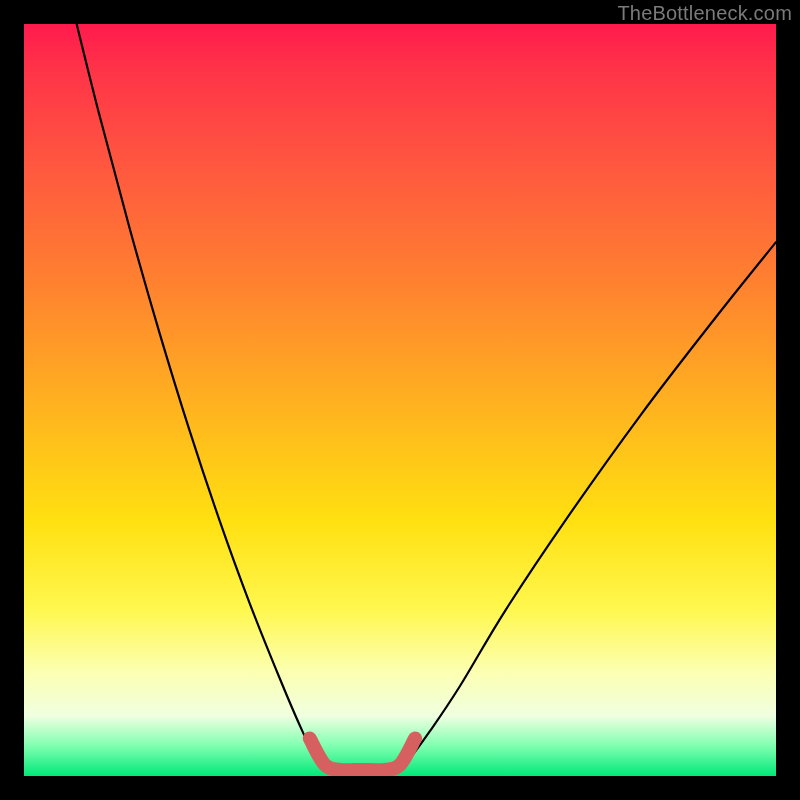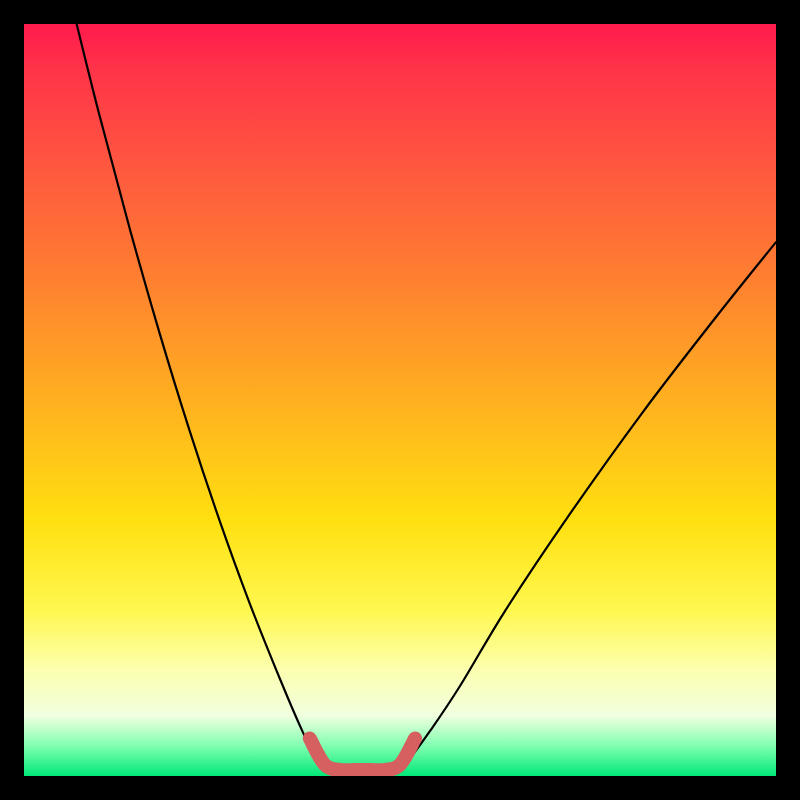--- a/index.html
+++ b/index.html
@@ -54,20 +54,21 @@
     color: #7a7a7a;
     font-size: 20px;
     letter-spacing: 0.2px;
     user-select: none;
   }
 </style>
 </head>
 <body>
 
 <div class="frame">
+  <div class="watermark">TheBottleneck.com</div>
   <div class="plot">
     <svg class="curves" viewBox="0 0 752 752" preserveAspectRatio="none">
       <path d="M 52.64000000000001,0 C 56.70080000000001,16.2432 65.7248,53.69280000000002 75.2,90.24000000000001 C 84.6752,126.7872 94.45120000000001,163.78559999999996 105.28000000000002,203.03999999999996 C 116.10880000000002,242.29439999999997 124.53119999999998,271.7728000000001 135.35999999999999,308.32000000000005 C 146.1888,344.8672 154.6112,372.24 165.44,406.08 C 176.2688,439.91999999999996 184.6912,465.1872 195.52,496.32 C 206.3488,527.4528 214.7712,550.6143999999999 225.6,579.04 C 236.4288,607.4656 246.2048,631.2288 255.68,654.24 C 265.15520000000004,677.2512 271.472,691.9904 278.24,706.88 C 285.00800000000004,721.7696 288.54240000000004,729.5152 293.28000000000003,736.96 C 298.0176,744.4048 302.5296,746.2096 304.56,748.24" id="path-left" fill="none" stroke="#000000" stroke-width="2.2" stroke-linecap="round"></path>
       <path d="M 368.48,748.24 C 371.1872,746.2096 376.75199999999995,744.4048 383.52,736.96 C 390.288,729.5152 396.60480000000007,720.416 406.08000000000004,706.88 C 415.5552,693.3439999999999 422.62399999999997,683.4176 436.15999999999997,661.76 C 449.69599999999997,640.1024 462.3296,616.3391999999999 481.28000000000003,586.56 C 500.23040000000003,556.7808 517.0752,531.5136 541.4399999999999,496.32 C 565.8047999999999,461.1264 589.568,427.5872 616.64,391.04 C 643.712,354.49280000000005 667.4752000000001,324.4128 691.84,293.28000000000003 C 716.2048,262.14720000000005 741.1712,231.61600000000004 752,218.08000000000004" id="path-right" fill="none" stroke="#000000" stroke-width="2.2" stroke-linecap="round"></path>
       <path d="M 285.76,714.4 C 288.4672,719.1376 295.3856,735.03488 300.8,740.72 C 306.2144,746.40512 310.4256,745.03648 315.84,745.984 C 321.2544,746.9315200000001 325.4656,745.984 330.88,745.984 C 336.2944,745.984 340.5056,745.984 345.92,745.984 C 351.3344,745.984 355.5456,746.9315200000001 360.96,745.984 C 366.3744,745.03648 370.5856,746.40512 376,740.72 C 381.4144,735.03488 388.3328,719.1376 391.04,714.4" id="path-bottom" fill="none" stroke="#d66060" stroke-width="14" stroke-linecap="round" stroke-linejoin="round"></path>
     </svg>
   </div>
 </div>
 
 </body></html>

